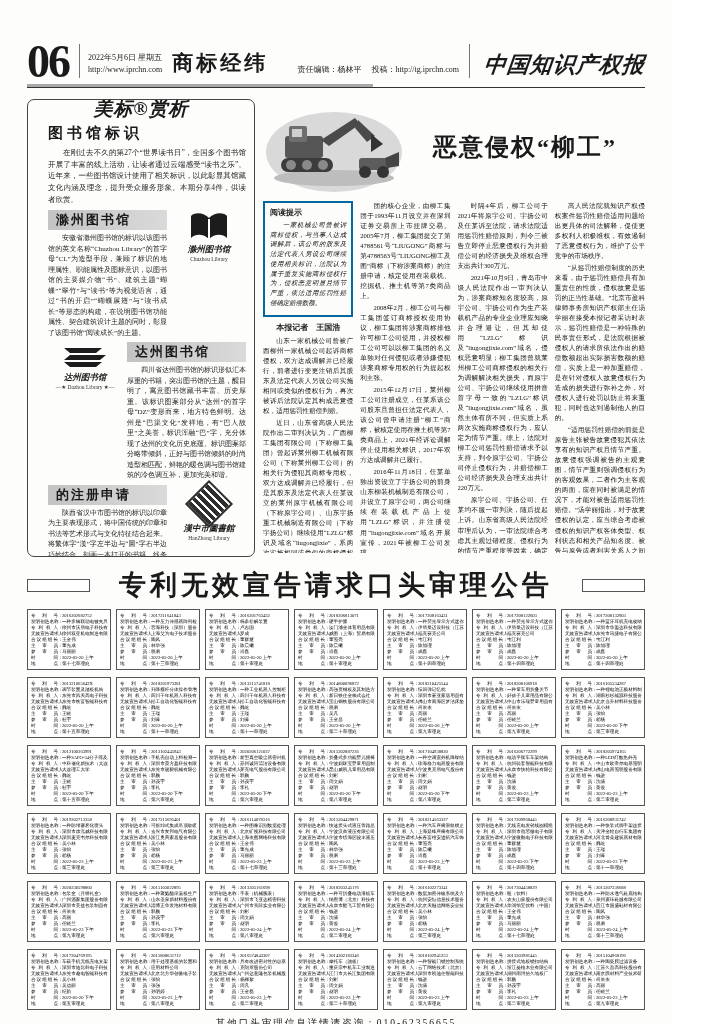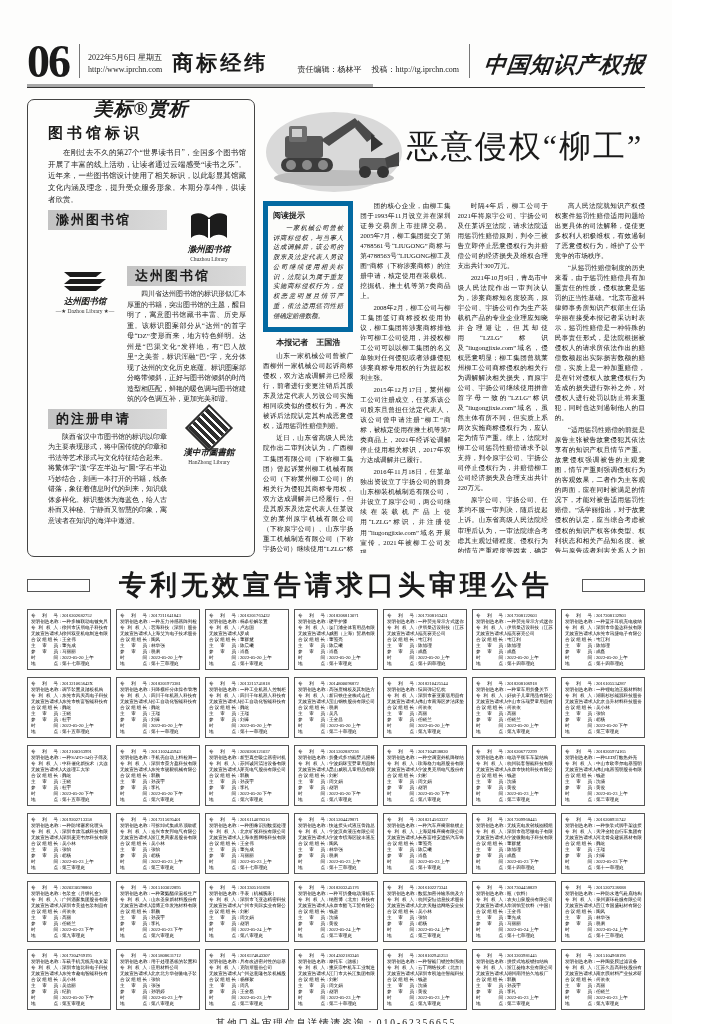--- a/index.html
+++ b/index.html
@@ -38,26 +38,26 @@
   .logo-block svg { display:block; margin:0 auto; }
   .cap { font-size:8.5px; font-weight:bold; font-style:italic; white-space:nowrap; }
   .cap-en { font-size:5.5px; color:#333; white-space:nowrap; }
   .seal { width:34px; height:34px; margin:2px auto; background:repeating-linear-gradient(0deg,#2e2e2e 0 4px,#fff 4px 6px); transform:rotate(45deg); border:2px solid #2e2e2e; }
 
   
   .feature { flex:1; min-width:0; display:flex; flex-direction:column; }
   .feat-top { display:flex; align-items:center; height:96px; }
   .illus { width:142px; min-width:142px; height:94px; }
   .headlines { flex:1; text-align:center; }
-  .head1 { font-size:32px; font-weight:normal; letter-spacing:2px; white-space:nowrap; }
+  .head1 { font-size:24px; font-weight:bold; letter-spacing:2px; white-space:nowrap; }
   .head2 { font-family:"Liberation Sans","DejaVu Sans",sans-serif; font-size:29px; font-weight:900; letter-spacing:3px; color:#000; text-shadow:3px 3px 0 #b5b5b5; white-space:nowrap; margin-top:2px; }
   .cols { display:flex; gap:7px; margin-top:6px; height:352px; overflow:hidden; }
   .col { flex:1; min-width:0; overflow:hidden; }
   .col p { font-size:6.6px; line-height:1.52; text-align:justify; text-indent:2em; color:#111; margin-bottom:2px; }
-  .tips { border:5px solid #0369a1; padding:4px 5px 5px 5px; margin-bottom:5px; background:#fcfcfa; }
+  .tips { border:2px solid #0369a1; padding:4px 5px 5px 5px; margin-bottom:5px; background:#fcfcfa; }
   .tips-title { font-size:8px; font-weight:bold; margin-bottom:2px; }
   .tips p { font-size:6.4px; font-style:italic; }
   .byline { text-align:center; font-size:8px; font-weight:bold; margin:3px 0 3px 0; }
   .subhead { text-align:center; font-size:8.5px; font-weight:bold; margin:4px 0; text-indent:0; }
 
   
   .ann-title-row { display:flex; align-items:center; justify-content:center; gap:29px; margin:10px 0 6px 0;text-align:right; }
   .flank-box { width:86px; height:13px; border:1px solid #555; background:#fff; }
   .ann-title { font-size:27px; font-weight:900; letter-spacing:4px; white-space:nowrap; }
   .grid { display:grid; grid-template-columns:repeat(7,1fr); gap:7px 5px; }
@@ -98,20 +98,21 @@
 
     <aside class="libbox">
       <div class="lib-callig">美标®赏析</div>
       <h2 class="lib-title">图书馆标识</h2>
       <p class="lib-intro">在刚过去不久的第27个“世界读书日”，全国多个图书馆开展了丰富的线上活动，让读者通过云端感受“读书之乐”。近年来，一些图书馆设计使用了相关标识，以此彰显其馆藏文化内涵及理念，提升受众服务形象。本期分享4件，供读者欣赏。</p>
 
       <section class="lib-sec">
         <div class="sec-flex">
           <div class="sec-left">
             <div class="bar">滁州图书馆</div>
+            <p class="sec-text">安徽省滁州图书馆的标识以该图书馆的英文名称“Chuzhou Library”的首字母“CL”为造型手段，兼顾了标识的地理属性、职能属性及图标意识，以图书馆的主要媒介物“书”、建筑主题“蝴蝶”“翠竹”与“读书”等为视觉语言，通过“书的开启”“蝴蝶展翅”与“读书成长”等形态的构建，在说明图书馆功能属性、契合建筑设计主题的同时，彰显了该图书馆“阅读成长”的主题。</p>
           </div>
           <div class="logo-block">
             <svg width="44" height="34" viewBox="0 0 44 34">
               <path d="M22 8 C17 2 7 2 4 6 L4 28 C9 23 17 24 22 29 C27 24 35 23 40 28 L40 6 C37 2 27 2 22 8 Z" fill="#1c1c1c"></path>
               <path d="M22 9 L22 29" stroke="#fff" stroke-width="2"></path>
             </svg>
             <div class="cap">滁州图书馆</div>
             <div class="cap-en">Chuzhou Library</div>
           </div>
         </div>

